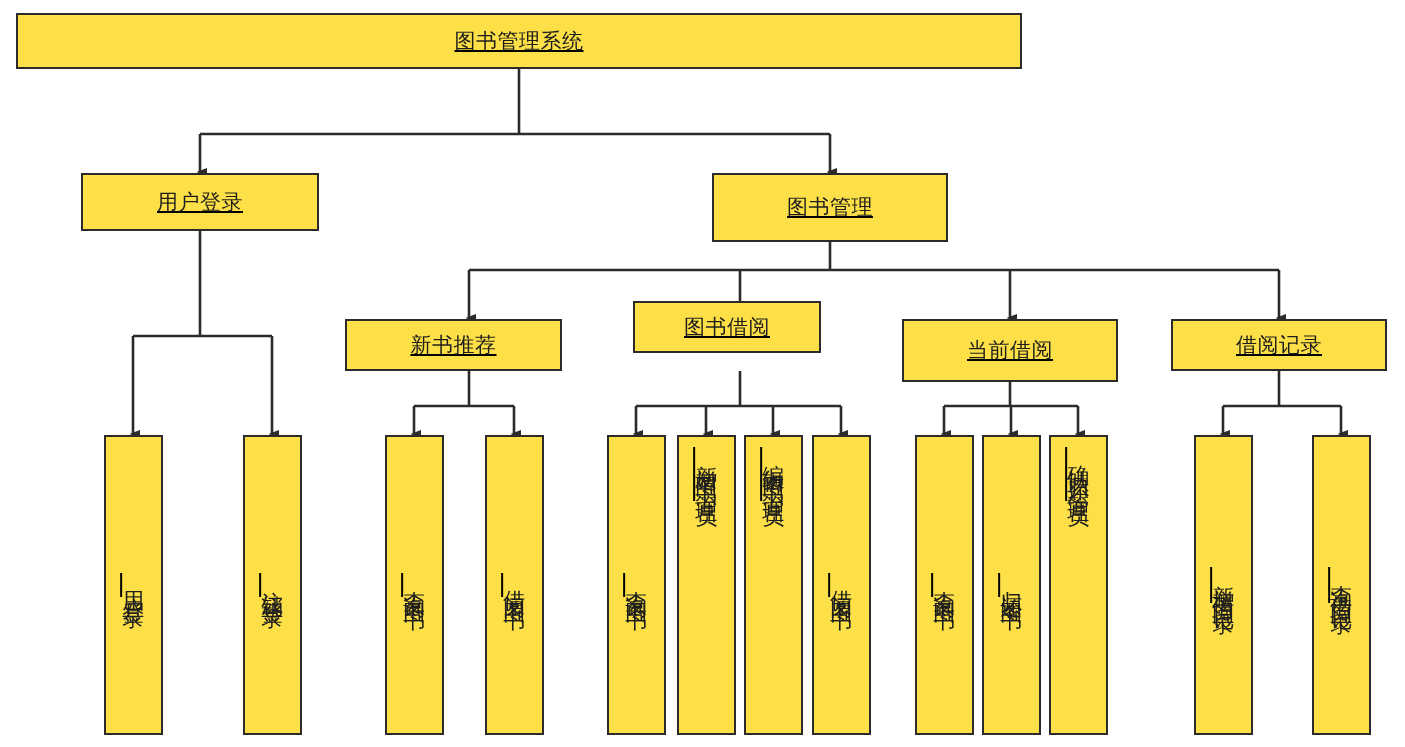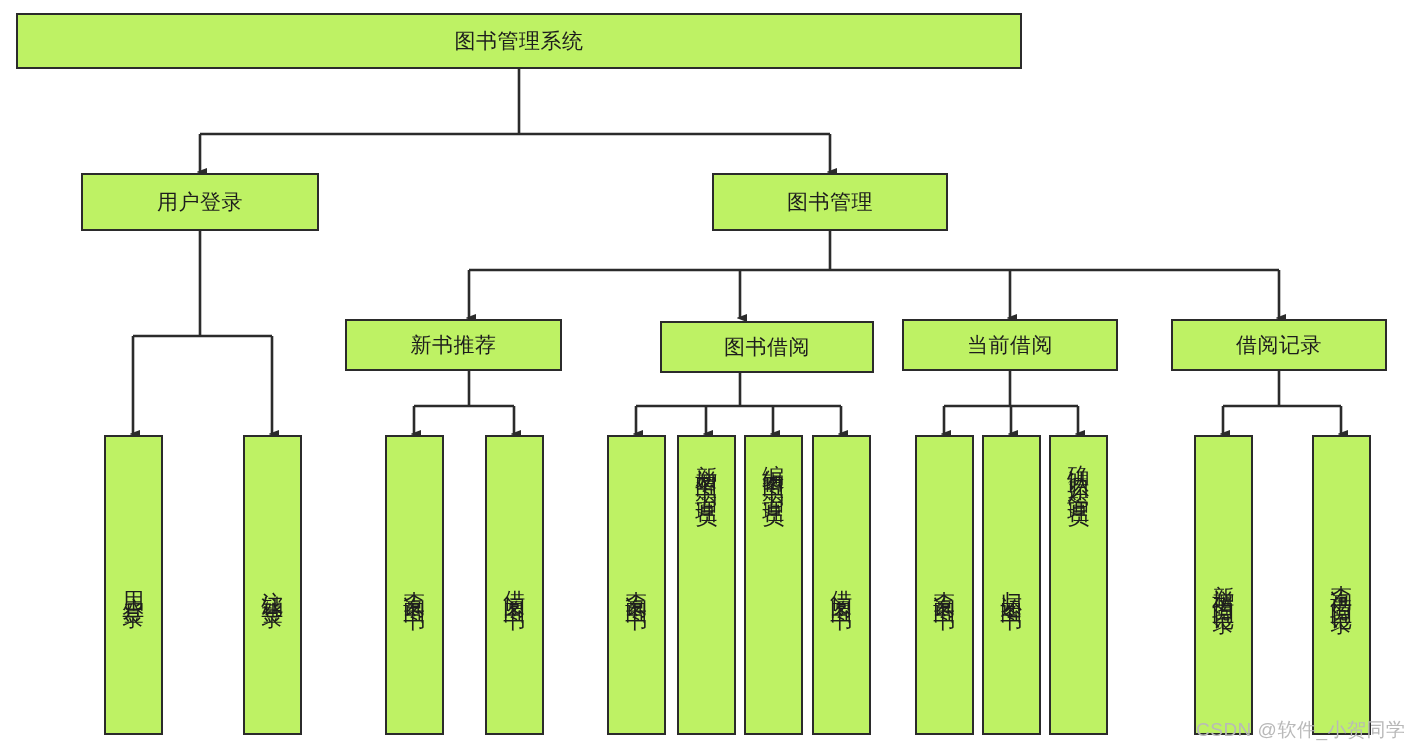--- a/index.html
+++ b/index.html
@@ -20,26 +20,27 @@
   svg.wires {
     position: absolute;
     left: 0;
     top: 0;
     width: 1405px;
     height: 747px;
   }
   .node {
     position: absolute;
     box-sizing: border-box;
-    background: #bef264;
+    background: #fde047;
     border: 2px solid #2b2b2b;
     display: flex;
     align-items: center;
     justify-content: center;
     z-index: 3;
+    text-decoration: underline;
   }
   .node-label {
     color: #1d1d1d;
     font-size: 21px;
     line-height: 1.15;
     letter-spacing: 0.5px;
     white-space: nowrap;
   }
   .node.vert {
     align-items: flex-start;
@@ -115,33 +116,33 @@
   </svg>
 
   <div class="node" id="root-node" style="left: 16px; top: 13px; width: 1006px; height: 56px;">
     <span class="node-label">图书管理系统</span>
   </div>
 
   <div id="level1-container">
       <div class="node" style="left: 81px; top: 173px; width: 238px; height: 58px;">
         <span class="node-label">用户登录</span>
       </div>
-      <div class="node" style="left: 712px; top: 173px; width: 236px; height: 58px;">
+      <div class="node" style="left: 712px; top: 173px; width: 236px; height: 69px;">
         <span class="node-label">图书管理</span>
       </div>
     </div>
 
   <div id="level2-container">
       <div class="node" style="left: 345px; top: 319px; width: 217px; height: 52px;">
         <span class="node-label">新书推荐</span>
       </div>
-      <div class="node" style="left: 633px; top: 321px; width: 214px; height: 52px; margin-left: 27px;">
+      <div class="node" style="left: 633px; top: 301px; width: 188px; height: 52px;">
         <span class="node-label">图书借阅</span>
       </div>
-      <div class="node" style="left: 902px; top: 319px; width: 216px; height: 52px;">
+      <div class="node" style="left: 902px; top: 319px; width: 216px; height: 63px;">
         <span class="node-label">当前借阅</span>
       </div>
       <div class="node" style="left: 1171px; top: 319px; width: 216px; height: 52px; text-align: right;">
         <span class="node-label">借阅记录</span>
       </div>
     </div>
 
   <div id="leaves-container">
       <div class="node vert centered" style="left: 104px; top: 435px; width: 59px; height: 300px;">
         <span class="node-label">用户登录</span>
@@ -177,15 +178,14 @@
         <span class="node-label">确认归还（管理员）</span>
       </div>
       <div class="node vert centered" style="left: 1194px; top: 435px; width: 59px; height: 300px;">
         <span class="node-label">新增借阅记录</span>
       </div>
       <div class="node vert centered" style="left: 1312px; top: 435px; width: 59px; height: 300px;">
         <span class="node-label">查询借阅记录</span>
       </div>
     </div>
 
-  <div class="watermark" style="left: 1196px; top: 717px;">CSDN @软件_小贺同学</div>
 
 </div>
 
 </body></html>

